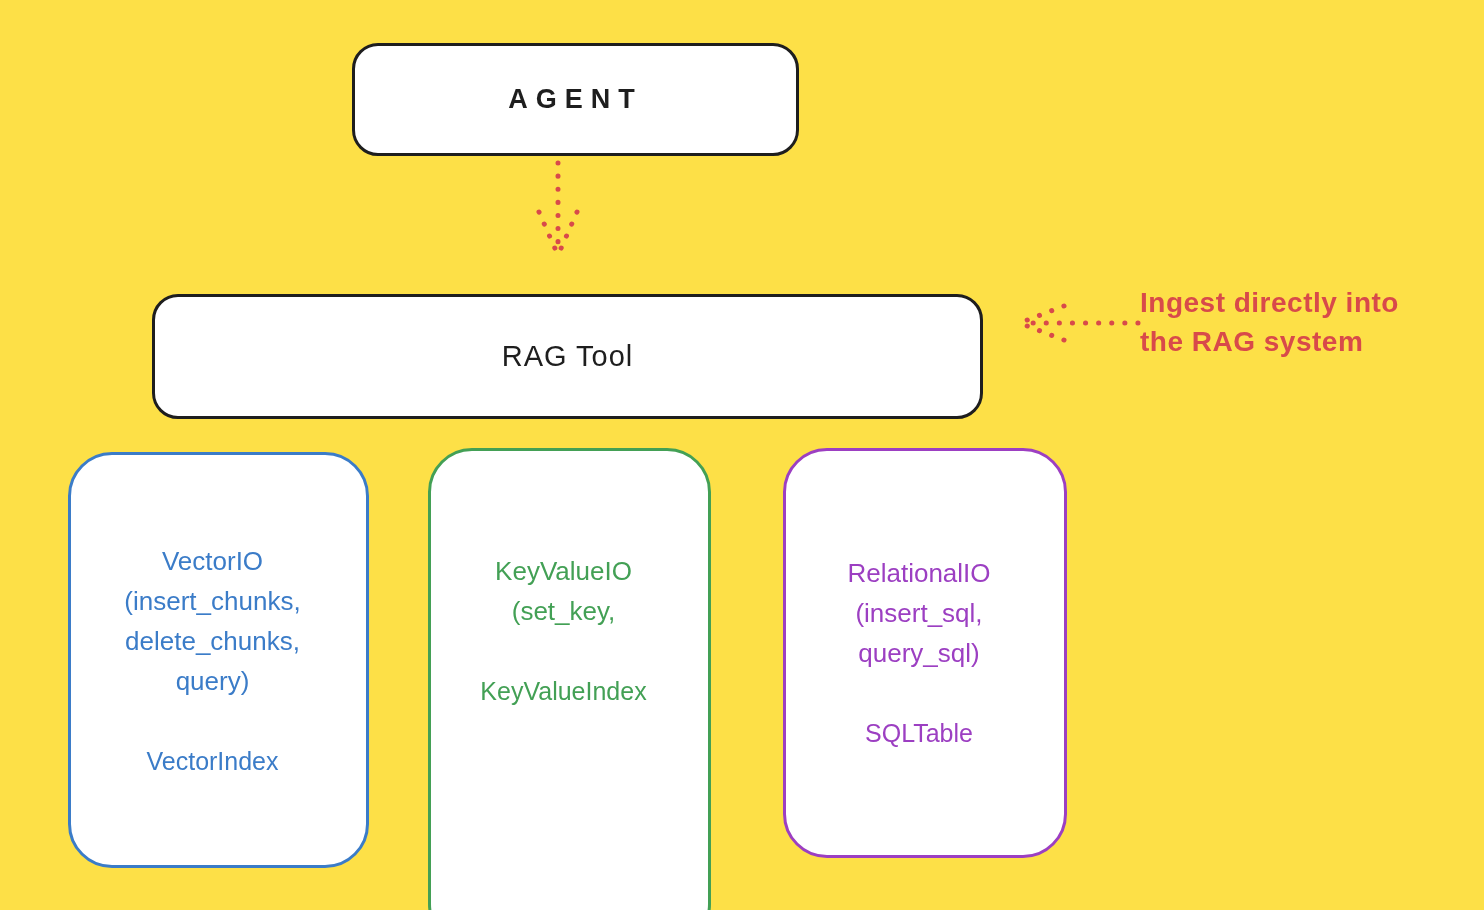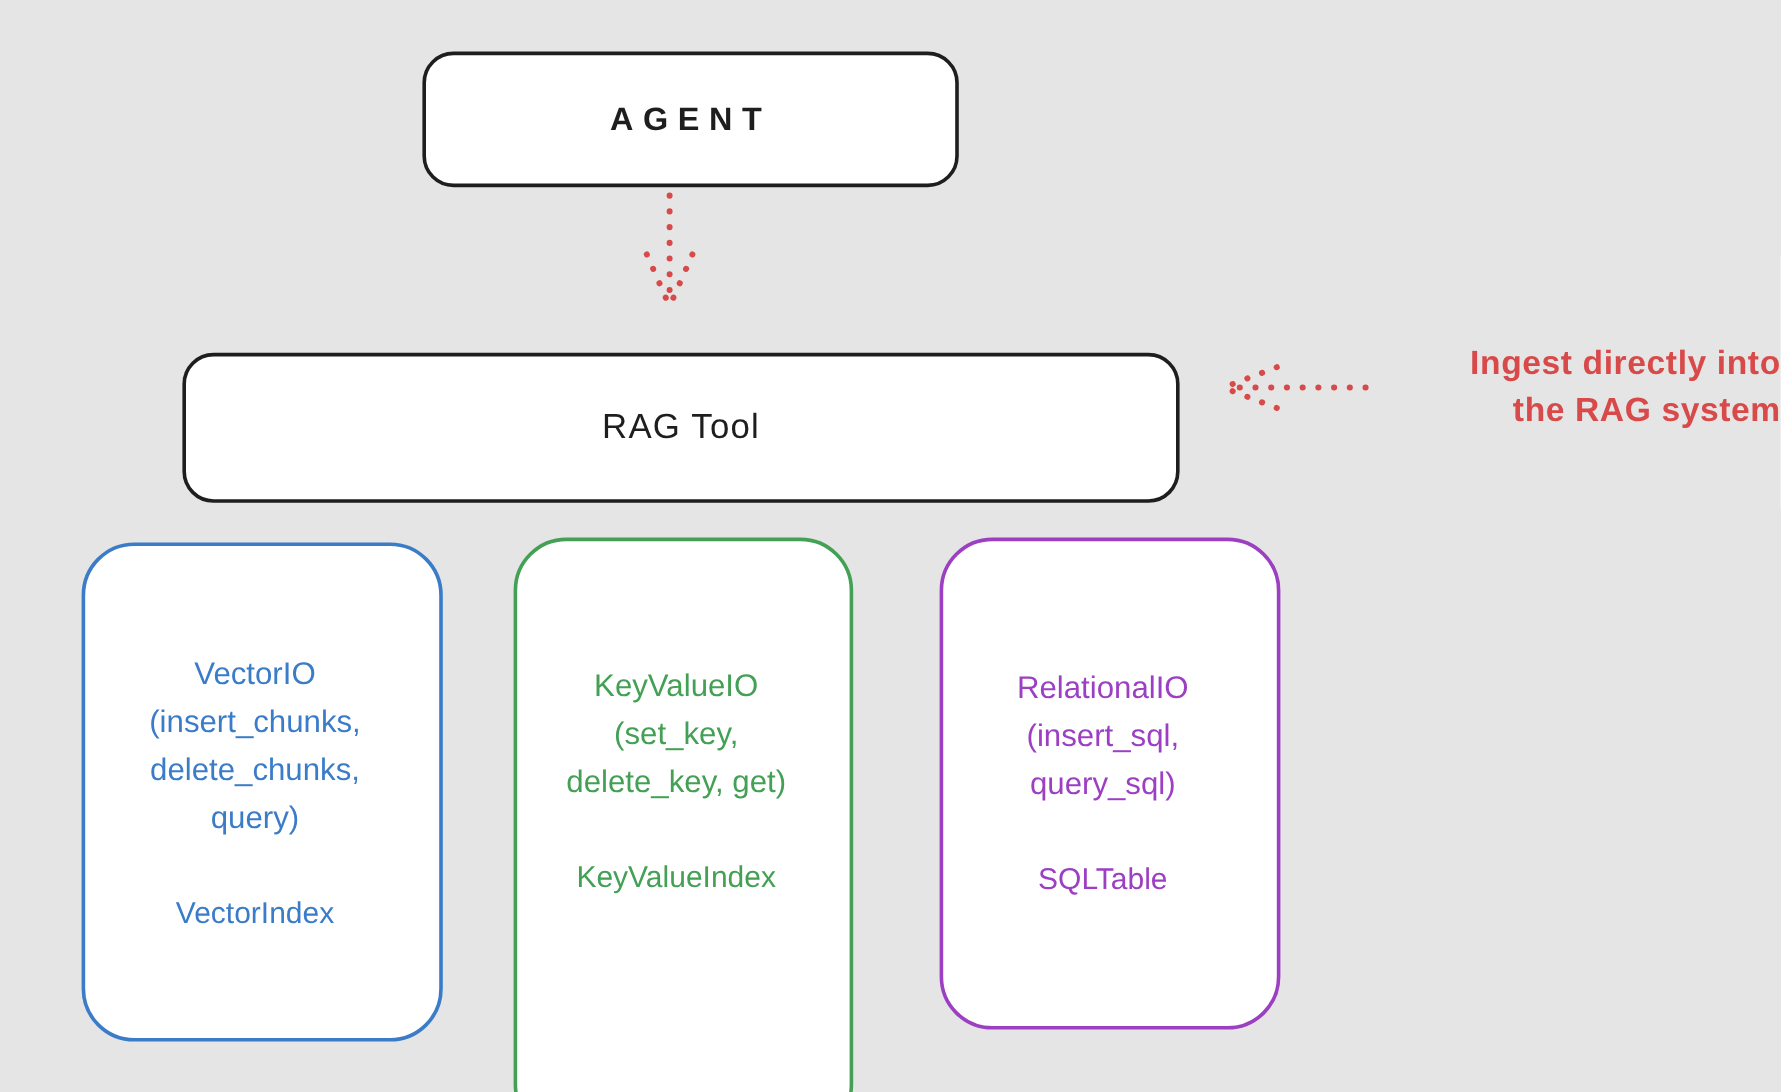--- a/index.html
+++ b/index.html
@@ -1,20 +1,20 @@
 <!DOCTYPE html>
 <html><head>
 <meta charset="utf-8">
 <style>
   html, body { margin: 0; padding: 0; background: #ffffff; }
   #canvas {
     position: relative;
     width: 1484px;
     height: 910px;
-    background: #e5e5e5;
+    background: #fde047;
     font-family: "Liberation Sans", sans-serif;
     color: #1e1e1e;
     overflow: hidden;
   }
   .sketch-box {
     position: absolute;
     border: 3.5px solid #1e1e1e;
     border-radius: 26px;
     background: #ffffff;
     display: flex;
@@ -65,21 +65,21 @@
     fill: none;
     stroke: #d84a4a;
     stroke-width: 5;
     stroke-linecap: round;
     stroke-dasharray: 0.1 13;
   }
 
   #annotation {
     position: absolute;
     left: 1140px; top: 283px; width: 344px;
-    text-align: right;
+    text-align: left;
     color: #d84a4a;
     font-size: 28px;
     line-height: 39px;
     font-weight: 700;
     letter-spacing: 0.5px;
   }
 </style>
 </head>
 <body>
 
@@ -117,21 +117,20 @@
       <div class="line">delete_chunks,</div>
       <div class="line">query)</div>
       <div class="index-label">VectorIndex</div>
     </div>
   </div>
 
   <div class="store-box" id="keyvalue-box">
     <div class="lines">
       <div class="line">KeyValueIO</div>
       <div class="line">(set_key,</div>
-      <div class="line">delete_key, get)</div>
       <div class="index-label">KeyValueIndex</div>
     </div>
   </div>
 
   <div class="store-box" id="relational-box">
     <div class="lines">
       <div class="line">RelationalIO</div>
       <div class="line">(insert_sql,</div>
       <div class="line">query_sql)</div>
       <div class="index-label">SQLTable</div>

